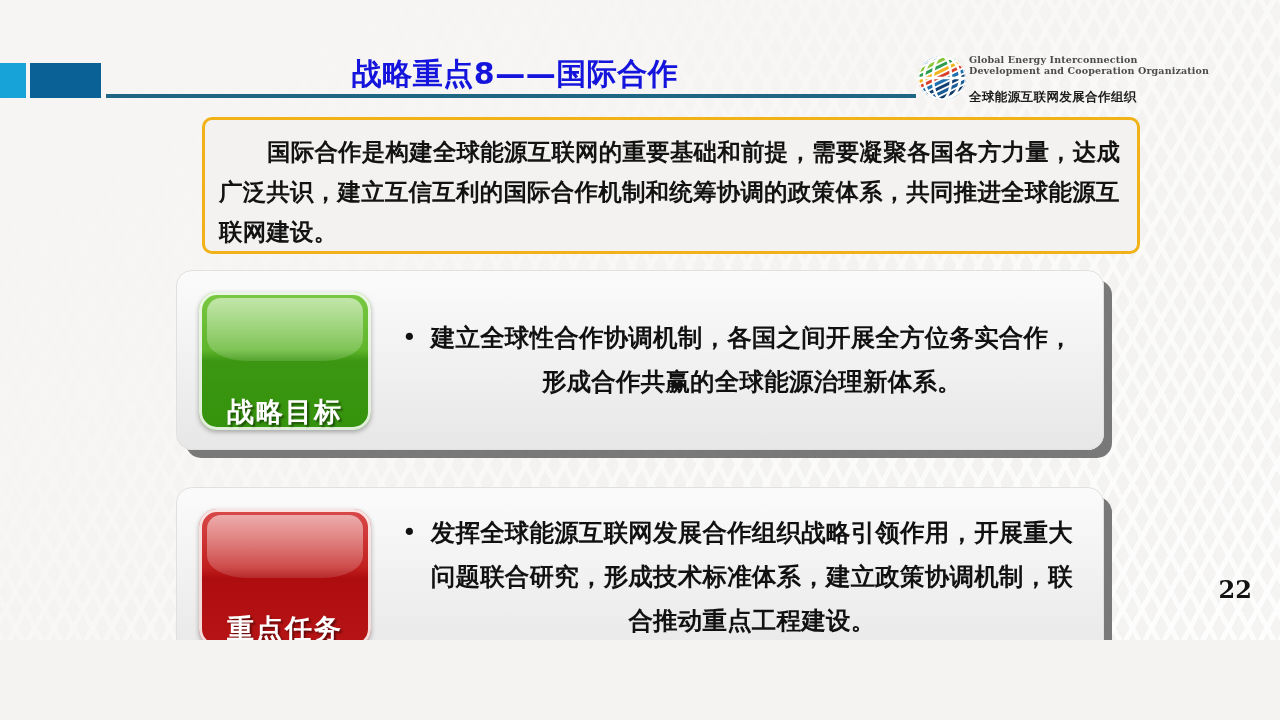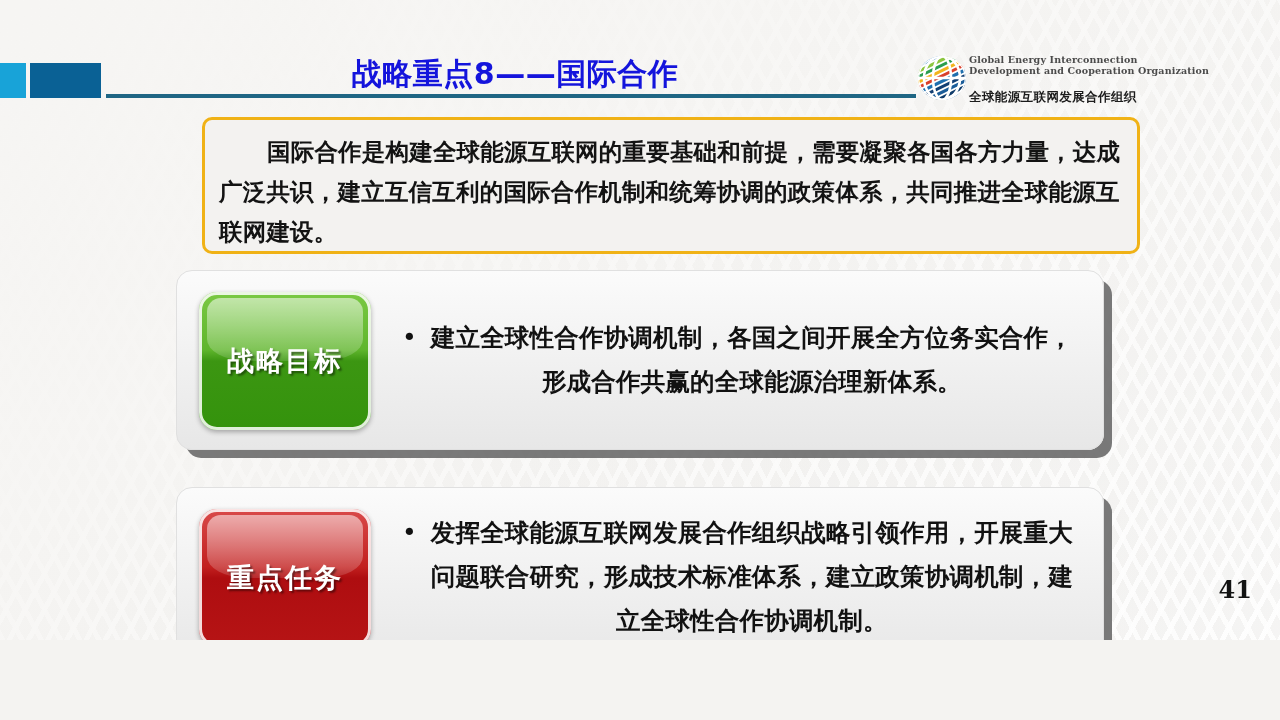--- a/index.html
+++ b/index.html
@@ -134,21 +134,21 @@
   }
   #card-goal { left: 176px; top: 270px; width: 928px; height: 180px; }
   #card-task { left: 176px; top: 487px; width: 928px; height: 180px; }
 
   .chip {
     position: absolute;
     left: 22px; top: 21px;
     width: 172px; height: 138px;
     border-radius: 18px;
     box-sizing: border-box;
-    display: flex; align-items: center; justify-content: center;
+    display: flex; align-items: flex-end; justify-content: center;
     box-shadow: 0 2px 5px rgba(0,0,0,0.30), inset 0 0 0 3px rgba(255,255,255,0.85);
     overflow: hidden;
   }
   .chip-green {
     background:
       linear-gradient(180deg, #7ac943 0%, #5fb52c 42%, #3c9612 50%, #34930c 100%);
   }
   .chip-red {
     background:
       linear-gradient(180deg, #d94a4a 0%, #c2201f 42%, #ae0d10 50%, #b61415 100%);
@@ -277,19 +277,19 @@
     </div>
   </div>
 
   <div class="card" id="card-task">
     <div class="chip chip-red">
       <span class="chip-label">重点任务</span>
     </div>
     <div class="bullet-wrap">
       <div class="bullet-row">
         <span class="bullet-dot">•</span>
-        <span class="bullet-text">发挥全球能源互联网发展合作组织战略引领作用，开展重大问题联合研究，形成技术标准体系，建立政策协调机制，建立全球性合作协调机制。</span>
+        <span class="bullet-text">发挥全球能源互联网发展合作组织战略引领作用，开展重大问题联合研究，形成技术标准体系，建立政策协调机制，联合推动重点工程建设。</span>
       </div>
     </div>
   </div>
 
-  <div id="page-number">41</div>
+  <div id="page-number">22</div>
 </div>
 
 </body></html>

